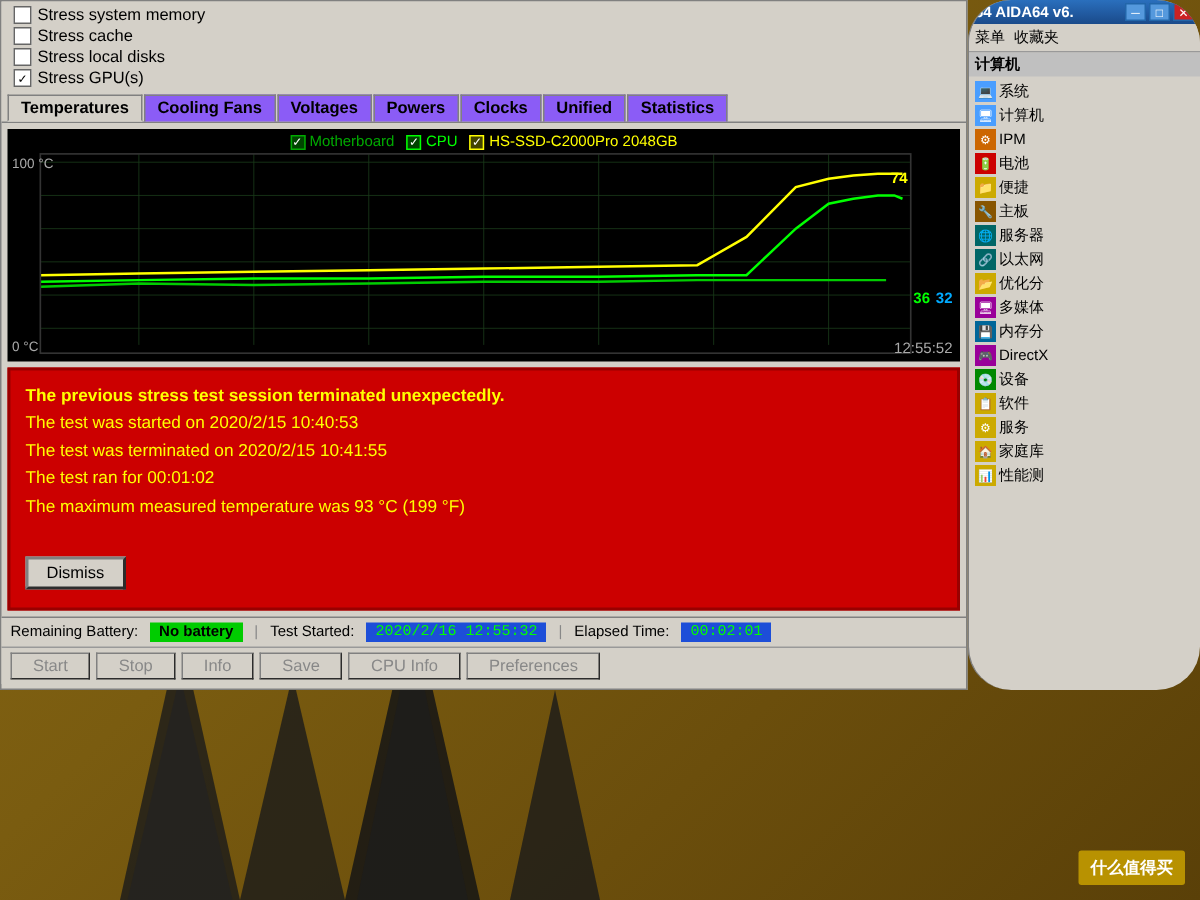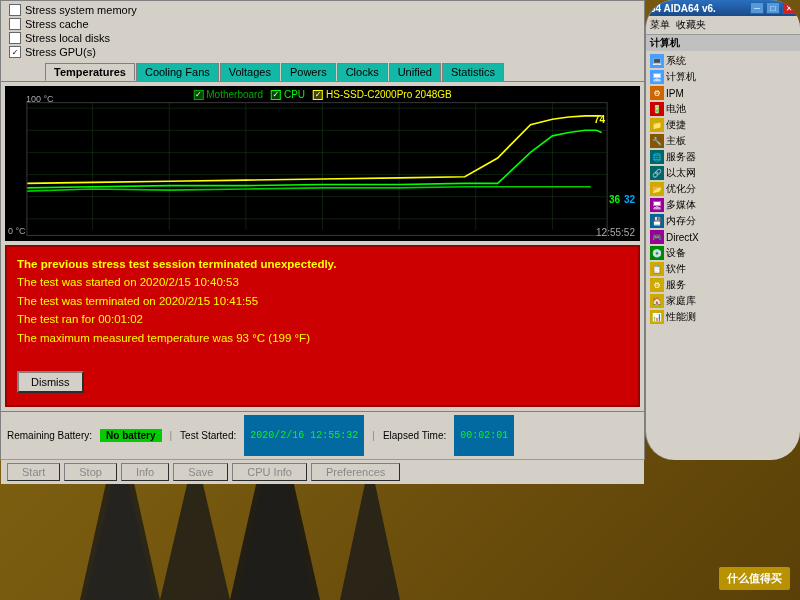--- a/index.html
+++ b/index.html
@@ -59,29 +59,29 @@
       background: #d4d0c8;
       border-bottom: 1px solid #808080;
       padding: 2px 4px 0;
       gap: 1px;
     }
     .tab {
       padding: 2px 8px;
       font-size: 11px;
       border: 1px solid #808080;
       border-bottom: none;
-      background: #14b8a6;
+      background: #8b5cf6;
       cursor: pointer;
       color: #000;
+      font-weight: bold;
     }
     .tab.active {
       background: #d4d0c8;
       border-bottom: 1px solid #d4d0c8;
       font-weight: bold;
-      margin-left: 40px;
     }
 
     
     .chart-container {
       background: #000;
       margin: 4px;
       position: relative;
       height: 155px;
       overflow: hidden;
     }
@@ -125,21 +125,21 @@
       width: 100%;
       height: 100%;
     }
 
     .chart-y-label {
       position: absolute;
       left: 3px;
       font-size: 9px;
       color: #aaa;
     }
-    .chart-y-top { top: 8px; margin-left: 18px; }
+    .chart-y-top { top: 18px; }
     .chart-y-bottom { bottom: 5px; }
     .chart-time-label {
       position: absolute;
       bottom: 3px;
       right: 5px;
       font-size: 10px;
       color: #aaa;
     }
 
     .chart-value-74 {
@@ -211,23 +211,23 @@
       font-size: 10px;
     }
     .status-value-green {
       background: #00cc00;
       color: #000;
       padding: 1px 6px;
       font-size: 10px;
       font-weight: bold;
     }
     .status-value-dark {
-      background: #0369a1;
+      background: #1d4ed8;
       color: #00ff00;
-      padding: 15px 6px;
+      padding: 1px 6px;
       font-size: 10px;
       font-family: 'Courier New', monospace;
     }
     .status-separator {
       color: #888;
     }
 
     
     .bottom-toolbar {
       display: flex;

